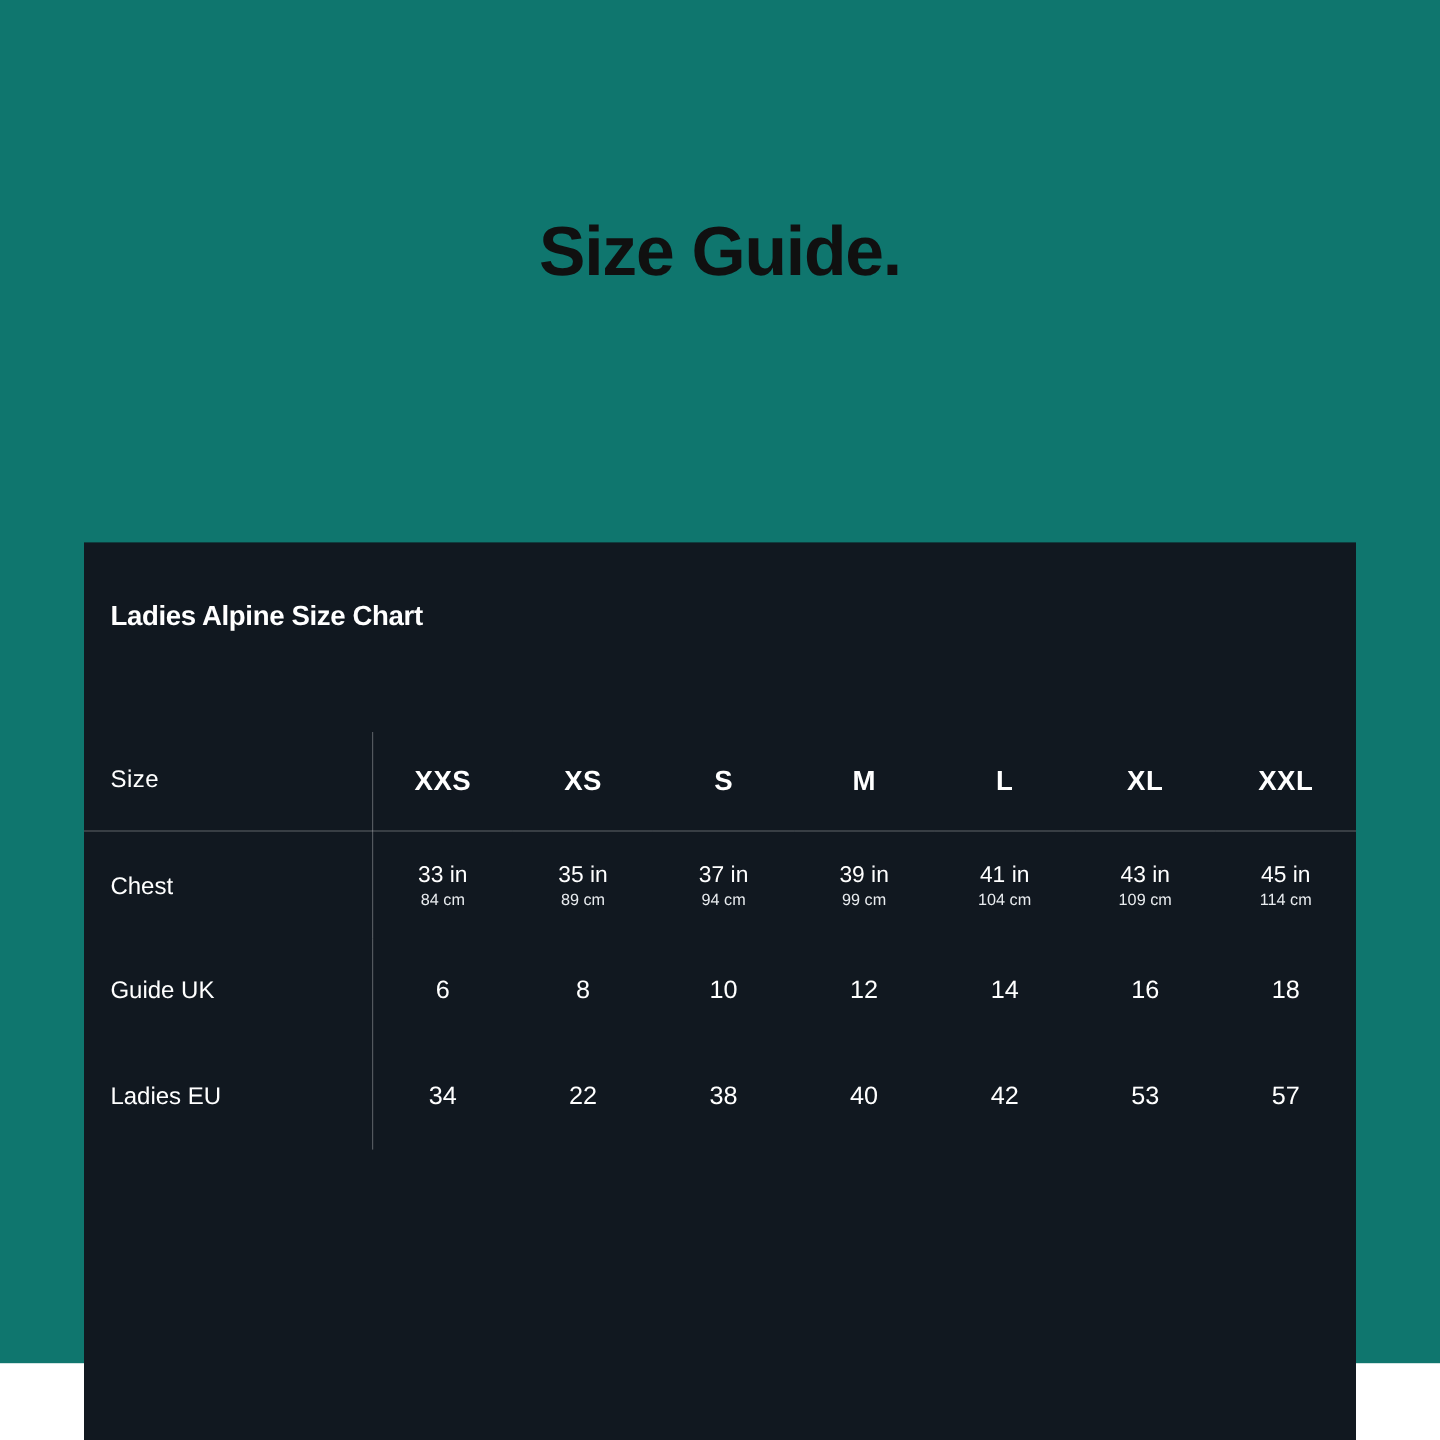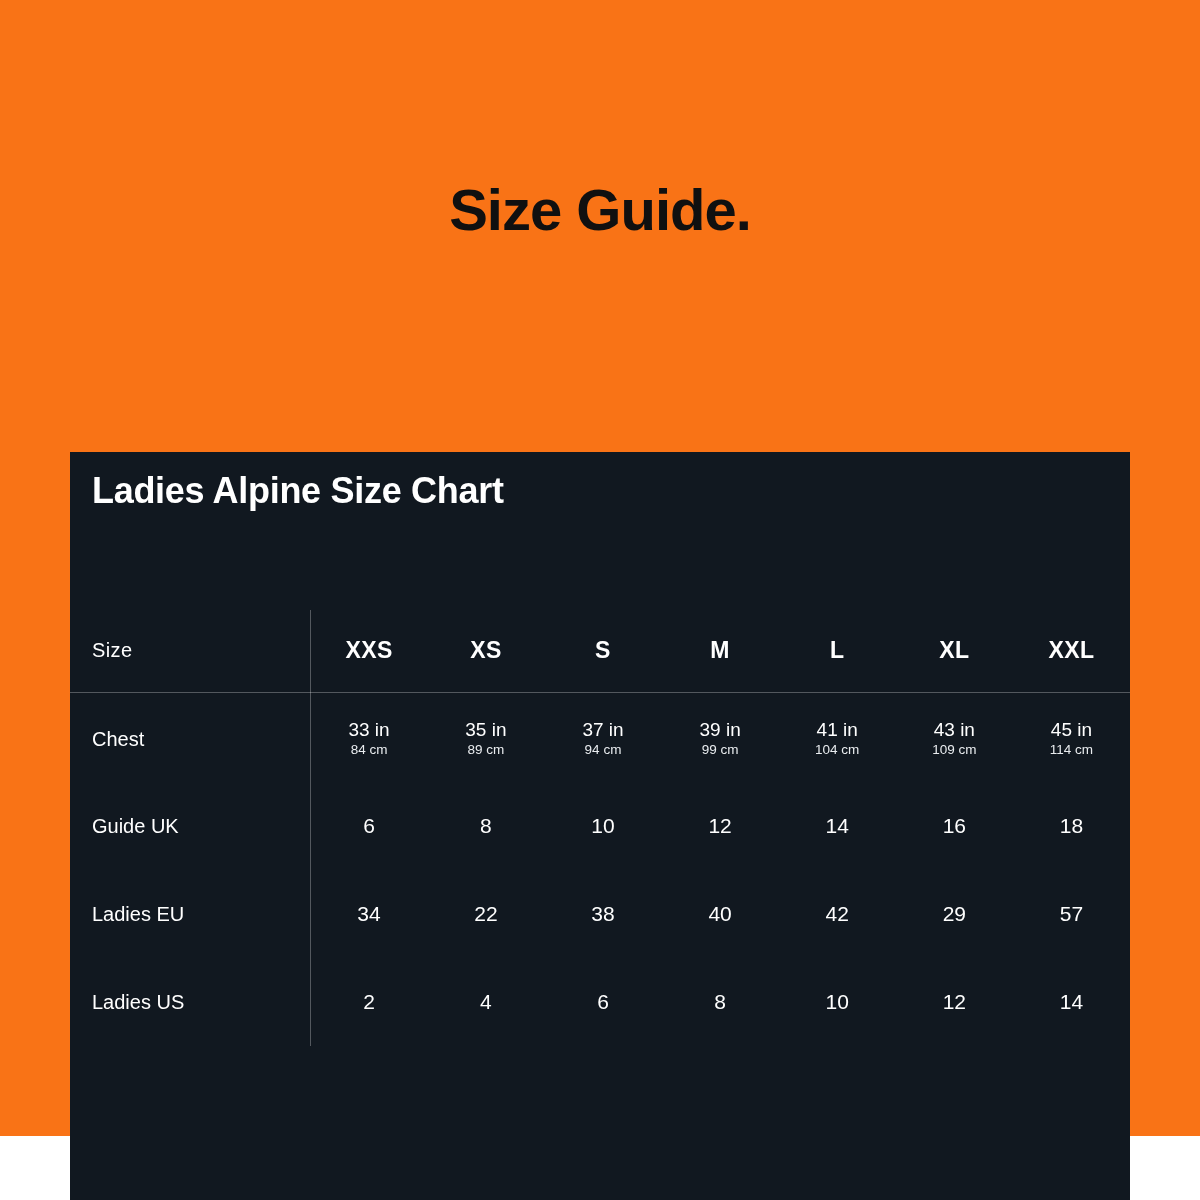--- a/index.html
+++ b/index.html
@@ -7,21 +7,21 @@
     width: 1200px;
     height: 1200px;
     background: #ffffff;
     font-family: "Liberation Sans", sans-serif;
     overflow: hidden;
   }
   .page {
     position: relative;
     width: 1200px;
     height: 1136px;
-    background: #f97316;
+    background: #0f766e;
   }
 
   
   .header {
     padding-top: 178px;
     text-align: center;
   }
   .page-title {
     font-size: 58px;
     font-weight: bold;
@@ -43,22 +43,22 @@
     left: 70px;
     top: 452px;
     width: 1060px;
     height: 748px;
     background: #111820;
     overflow: hidden;
   }
   .chart-heading {
     position: absolute;
     left: 22px;
-    top: 18px;
-    font-size: 36px;
+    top: 48px;
+    font-size: 23px;
     font-weight: bold;
     color: #ffffff;
     letter-spacing: -0.3px;
   }
 
   .table-wrap {
     position: absolute;
     left: 0;
     top: 158px;
     width: 1060px;
@@ -207,32 +207,22 @@
             <td>18</td>
           </tr>
 
           <tr>
             <td class="row-label">Ladies EU</td>
             <td>34</td>
             <td>22</td>
             <td>38</td>
             <td>40</td>
             <td>42</td>
-            <td>29</td>
+            <td>53</td>
             <td>57</td>
           </tr>
 
-          <tr>
-            <td class="row-label">Ladies US</td>
-            <td>2</td>
-            <td>4</td>
-            <td>6</td>
-            <td>8</td>
-            <td>10</td>
-            <td>12</td>
-            <td>14</td>
-          </tr>
         </tbody>
       </table>
     </div>
   </div>
 
 </div>
 
 </body></html>

